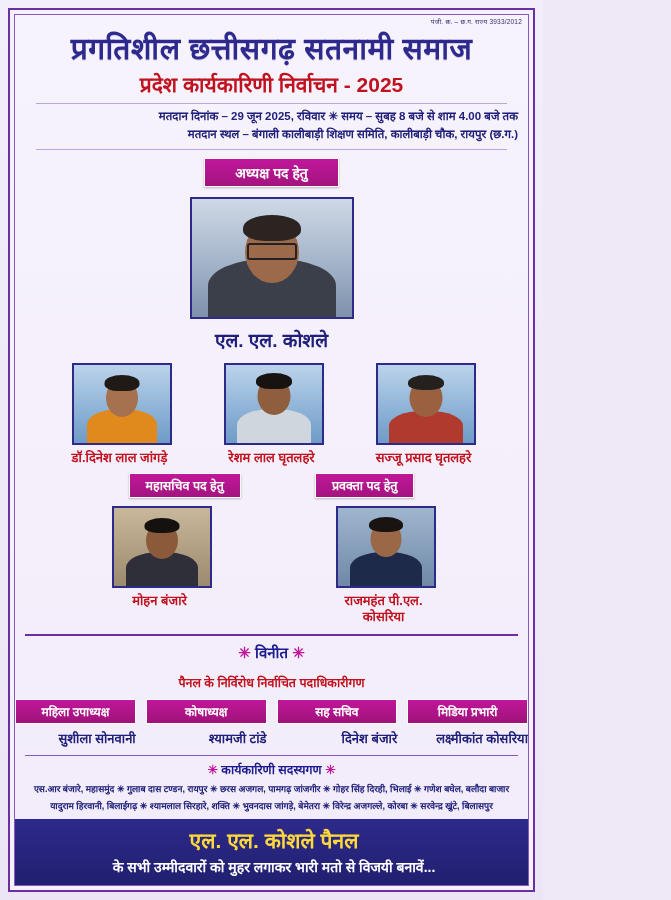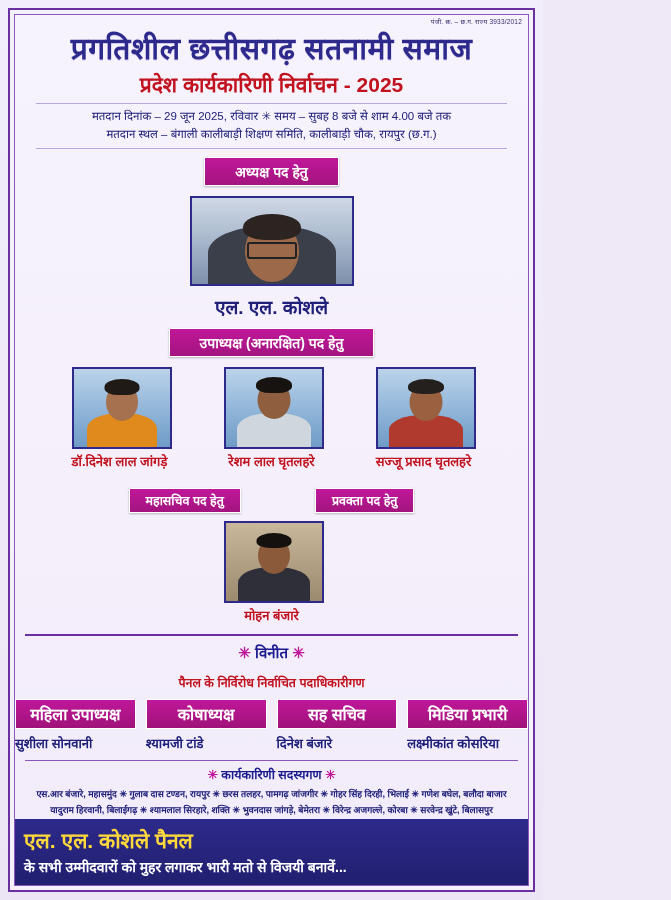--- a/index.html
+++ b/index.html
@@ -48,26 +48,26 @@
   .title2{
     text-align:center;
     font-size:21px;font-weight:bold;
     color:#c1121f;
     margin-top:2px;
   }
   .divider{
     width:92%;margin:5px auto 0 auto;height:1px;background:#b9a6dd;
   }
   .meta{
-    text-align:center;
+    text-align:right;
     font-size:11.5px;
     color:#20207a;
     line-height:1.55;
     padding:4px 10px 2px 10px;
-    font-weight:normal;
+    font-weight:bold;
   }
   .divider2{
     width:92%;margin:3px auto 0 auto;height:1px;background:#b9a6dd;
   }
   .ribbon{
     display:inline-block;
     position:relative;
     background:linear-gradient(180deg,#c0179a 0%,#a3147f 100%);
     color:#ffffff;
     font-weight:bold;
@@ -93,60 +93,61 @@
   .pres-name{
     text-align:center;font-size:19px;font-weight:bold;color:#20207a;margin-top:8px;
   }
   .row3{
     display:flex;justify-content:center;gap:56px;margin-top:10px;
   }
   .cand{width:96px;text-align:center;}
   .cand .photo{width:96px;height:78px;margin:0 auto;}
   .cand .nm{font-size:13px;font-weight:bold;color:#c1121f;margin-top:5px;line-height:1.2;}
   .two-head{
-    display:flex;justify-content:center;gap:74px;margin-top:19px;
+    display:flex;justify-content:center;gap:74px;margin-top:8px;
   }
   .row2{
     display:flex;justify-content:center;gap:128px;margin-top:8px;
   }
   .sep{
     width:96%;margin:10px auto 0 auto;border-top:2px solid #6a2fa0;
   }
   .vinit{
     text-align:center;color:#1b1b8f;font-weight:bold;font-size:15px;margin-top:6px;
   }
   .vinit .star{color:#c0179a;}
   .vsub{
     text-align:center;color:#c1121f;font-weight:bold;font-size:12.5px;margin-top:12px;
   }
   .posts4{
     display:flex;justify-content:center;gap:10px;margin-top:8px;
   }
   .postbox{
     background:linear-gradient(180deg,#c0179a 0%,#9f1279 100%);
-    color:#fff;font-weight:bold;font-size:16px;
+    color:#fff;font-weight:bold;font-size:12px;
     padding:3px 0;width:146px;text-align:center;
     border:1px solid #fff;
   }
   .names4{
     display:flex;justify-content:center;gap:10px;margin-top:5px;
   }
-  .nm4{width:146px;text-align:left;color:#20207a;font-weight:bold;font-size:13px;}
+  .nm4{width:146px;text-align:right;color:#20207a;font-weight:bold;font-size:13px;}
   .sep2{width:96%;margin:8px auto 0 auto;border-top:1px solid #8a57bb;}
   .memhead{
     text-align:center;color:#1b1b8f;font-weight:bold;font-size:12.5px;margin-top:5px;
   }
   .memlist{
     padding:3px 16px 0 16px;text-align:center;
     font-size:9px;color:#20207a;line-height:1.85;font-weight:bold;
   }
   .footer{
     margin-top:auto;
     background:linear-gradient(180deg,#2d2a8c 0%,#211f6e 100%);
     color:#ffe14d;
+    text-align:center;
     padding:7px 4px 9px 9px;
   }
   .footer .f1{font-size:21px;font-weight:bold;color:#ffd93b;}
   .footer .f2{font-size:14px;font-weight:bold;color:#ffffff;margin-top:3px;}
 </style>
 </head>
 <body>
 
 <div class="poster">
  <div class="frame">
@@ -170,23 +171,20 @@
 
     <div class="photo pres-photo">
       <div class="sky" style="background:linear-gradient(180deg,#cfd8e6 0%,#9fb0c6 60%,#7e90ab 100%)"></div>
       <div class="body" style="width:128px;height:58px;background:#3a3f4a;"></div>
       <div class="head" style="top:22px;width:54px;height:62px;background:#9c6a4a;"></div>
       <div class="hair" style="top:16px;width:58px;height:26px;background:#2b2420;"></div>
       <div class="glass" style="top:44px;width:46px;height:13px;"></div>
     </div>
     <div class="pres-name">एल. एल. कोशले</div>
 
-    <div class="ribbon-wrap">
-      <span class="ribbon">उपाध्यक्ष (अनारक्षित) पद हेतु</span>
-    </div>
 
     <div class="row3">
       <div class="cand">
         <div class="photo">
           <div class="sky"></div>
           <div class="body" style="width:70px;height:34px;background:#e08a1e;"></div>
           <div class="head" style="top:14px;width:32px;height:38px;background:#a6714e;"></div>
           <div class="hair" style="top:10px;width:35px;height:16px;background:#1f1a16;"></div>
         </div>
         <div class="nm">डॉ.दिनेश लाल जांगड़े</div>
@@ -218,20 +216,29 @@
 
     <div class="row2">
       <div class="cand">
         <div class="photo">
           <div class="sky" style="background:linear-gradient(180deg,#c8b79a 0%,#9c8a6e 100%)"></div>
           <div class="body" style="width:72px;height:34px;background:#2f2f3a;"></div>
           <div class="head" style="top:14px;width:32px;height:37px;background:#8b5a3a;"></div>
           <div class="hair" style="top:10px;width:35px;height:15px;background:#14110f;"></div>
         </div>
         <div class="nm">मोहन बंजारे</div>
+      </div>
+      <div class="cand">
+        <div class="photo">
+          <div class="sky" style="background:linear-gradient(180deg,#9fb6cf 0%,#6f88a6 100%)"></div>
+          <div class="body" style="width:72px;height:34px;background:#1d2a4a;"></div>
+          <div class="head" style="top:13px;width:31px;height:36px;background:#9a6846;"></div>
+          <div class="hair" style="top:9px;width:34px;height:15px;background:#191412;"></div>
+        </div>
+        <div class="nm">राजमहंत पी.एल. कोसरिया</div>
       </div>
     </div>
 
     <div class="sep"></div>
 
     <div class="vinit">
       <span class="star">✳</span>
       <span>विनीत</span>
       <span class="star">✳</span>
     </div>
@@ -252,21 +259,21 @@
 
     <div class="sep2"></div>
 
     <div class="memhead">
       <span class="star" style="color:#c0179a">✳</span>
       <span>कार्यकारिणी सदस्यगण</span>
       <span class="star" style="color:#c0179a">✳</span>
     </div>
 
     <div class="memlist">
-      <div>एस.आर बंजारे, महासमुंद ✳ गुलाब दास टण्डन, रायपुर ✳ छरस तलहर, पामगढ़ जांजगीर ✳ गोहर सिंह दिरही, भिलाई ✳ गणेश बघेल, बलौदा बाजार</div>
+      <div>एस.आर बंजारे, महासमुंद ✳ गुलाब दास टण्डन, रायपुर ✳ छरस अजगल, पामगढ़ जांजगीर ✳ गोहर सिंह दिरही, भिलाई ✳ गणेश बघेल, बलौदा बाजार</div>
       <div>यादुराम हिरवानी, बिलाईगढ़ ✳ श्यामलाल सिरहारे, शक्ति ✳ भुवनदास जांगड़े, बेमेतरा ✳ विरेन्द्र अजगल्ले, कोरबा ✳ सरवेन्द्र खुंटे, बिलासपुर</div>
     </div>
 
     <div class="footer">
       <div class="f1">एल. एल. कोशले पैनल</div>
       <div class="f2">के सभी उम्मीदवारों को मुहर लगाकर भारी मतो से विजयी बनावें...</div>
     </div>
 
   </div>
  </div>

